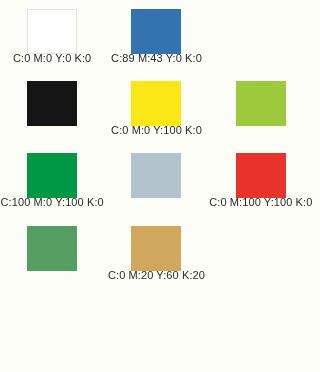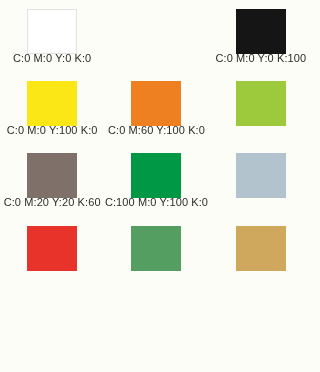--- a/index.html
+++ b/index.html
@@ -49,49 +49,46 @@
   }
 </style>
 </head>
 <body style="background: rgb(253, 253, 248);">
 
 <div class="swatch-grid">
     <div class="swatch-cell">
       <div class="swatch-chip bordered" style="background: rgb(255, 255, 255);"></div>
       <div class="swatch-label">C:0  M:0  Y:0  K:0</div>
     </div>
+    <div class="swatch-cell">
+      <div class="swatch-chip" style="background: rgb(50, 115, 176);"></div>
+      <div class="swatch-label">C:89  M:43  Y:0  K:0</div>
+    </div>
     <div class="swatch-cell"></div>
     <div class="swatch-cell">
       <div class="swatch-chip" style="background: rgb(21, 21, 21);"></div>
-      <div class="swatch-label">C:0  M:0  Y:0  K:100</div>
     </div>
     <div class="swatch-cell">
       <div class="swatch-chip" style="background: rgb(251, 230, 22);"></div>
       <div class="swatch-label">C:0  M:0  Y:100  K:0</div>
     </div>
     <div class="swatch-cell">
-      <div class="swatch-chip" style="background: rgb(239, 128, 34);"></div>
-      <div class="swatch-label">C:0  M:60  Y:100  K:0</div>
-    </div>
-    <div class="swatch-cell">
       <div class="swatch-chip" style="background: rgb(157, 201, 60);"></div>
-    </div>
-    <div class="swatch-cell">
-      <div class="swatch-chip" style="background: rgb(128, 112, 106);"></div>
-      <div class="swatch-label">C:0  M:20  Y:20  K:60</div>
     </div>
     <div class="swatch-cell">
       <div class="swatch-chip" style="background: rgb(0, 152, 69);"></div>
       <div class="swatch-label">C:100  M:0  Y:100  K:0</div>
     </div>
     <div class="swatch-cell">
       <div class="swatch-chip" style="background: rgb(178, 195, 206);"></div>
     </div>
     <div class="swatch-cell">
       <div class="swatch-chip" style="background: rgb(232, 51, 42);"></div>
+      <div class="swatch-label">C:0  M:100  Y:100  K:0</div>
     </div>
     <div class="swatch-cell">
       <div class="swatch-chip" style="background: rgb(85, 158, 98);"></div>
     </div>
     <div class="swatch-cell">
       <div class="swatch-chip" style="background: rgb(207, 168, 94);"></div>
+      <div class="swatch-label">C:0  M:20  Y:60 K:20</div>
     </div>
   </div>
 
 </body></html>

